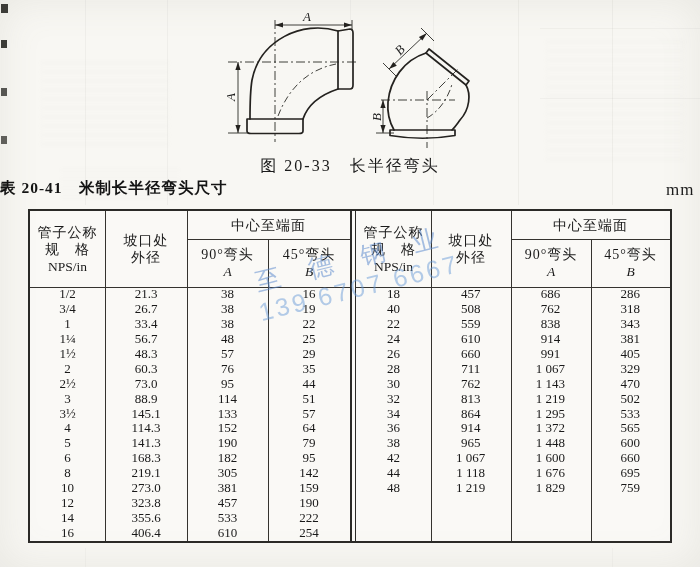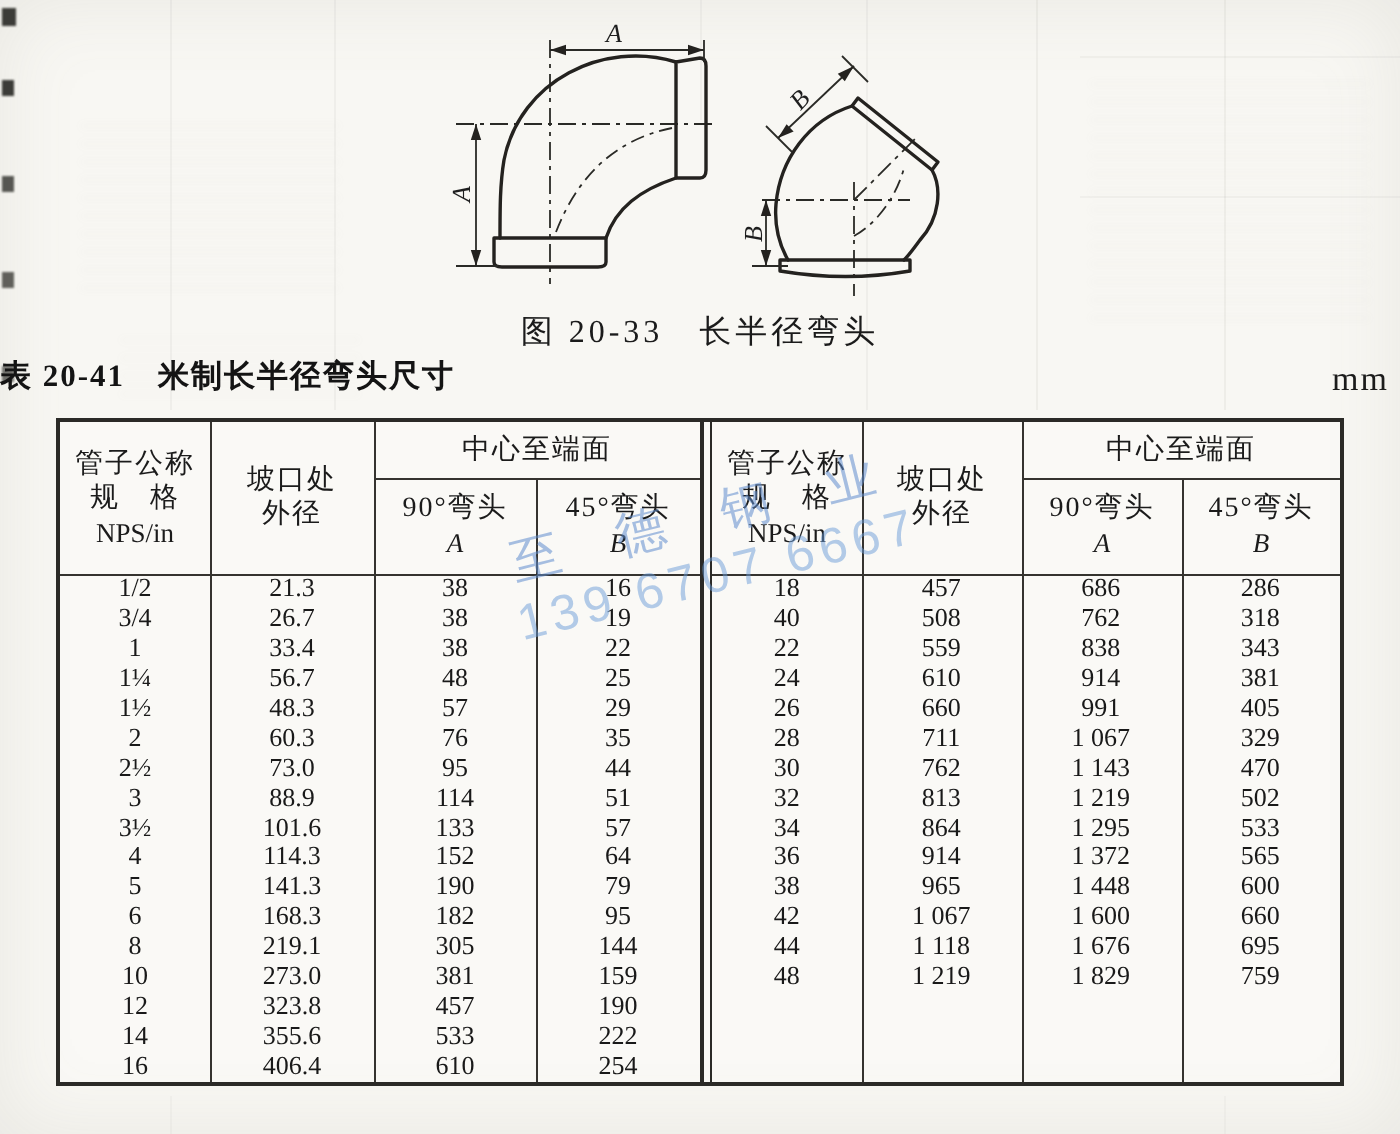--- a/index.html
+++ b/index.html
@@ -218,21 +218,21 @@
             <div class="cell c3">44</div>
           </div>
           <div class="row">
             <div class="cell c0">3</div>
             <div class="cell c1">88.9</div>
             <div class="cell c2">114</div>
             <div class="cell c3">51</div>
           </div>
           <div class="row">
             <div class="cell c0">3½</div>
-            <div class="cell c1">101.6</div>
+            <div class="cell c1">145.1</div>
             <div class="cell c2">133</div>
             <div class="cell c3">57</div>
           </div>
           <div class="row">
             <div class="cell c0">4</div>
             <div class="cell c1">114.3</div>
             <div class="cell c2">152</div>
             <div class="cell c3">64</div>
           </div>
           <div class="row">
@@ -244,21 +244,21 @@
           <div class="row">
             <div class="cell c0">6</div>
             <div class="cell c1">168.3</div>
             <div class="cell c2">182</div>
             <div class="cell c3">95</div>
           </div>
           <div class="row">
             <div class="cell c0">8</div>
             <div class="cell c1">219.1</div>
             <div class="cell c2">305</div>
-            <div class="cell c3">144</div>
+            <div class="cell c3">142</div>
           </div>
           <div class="row">
             <div class="cell c0">10</div>
             <div class="cell c1">273.0</div>
             <div class="cell c2">381</div>
             <div class="cell c3">159</div>
           </div>
           <div class="row">
             <div class="cell c0">12</div>
             <div class="cell c1">323.8</div>

